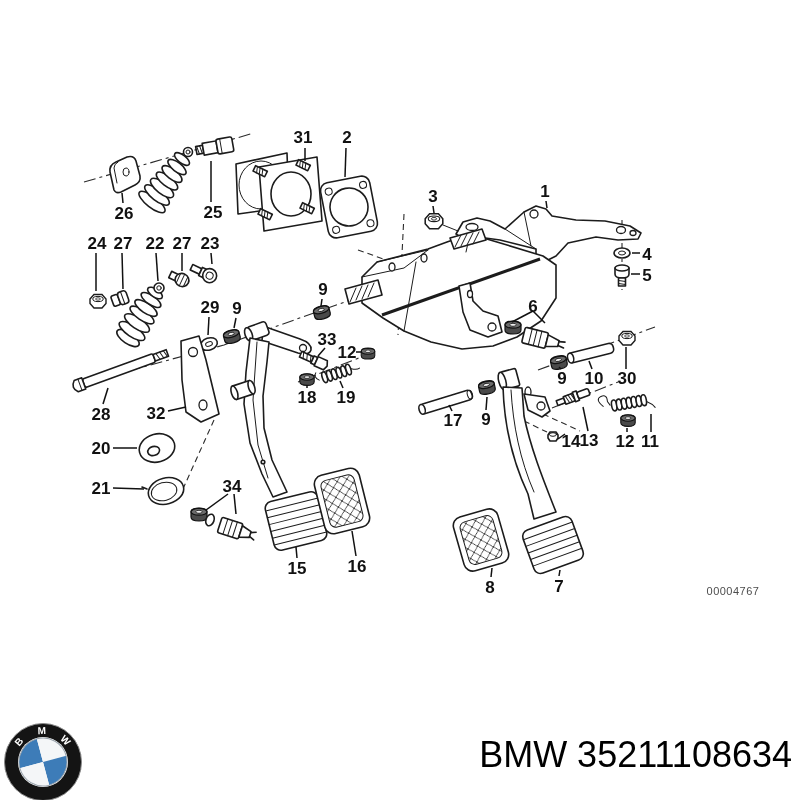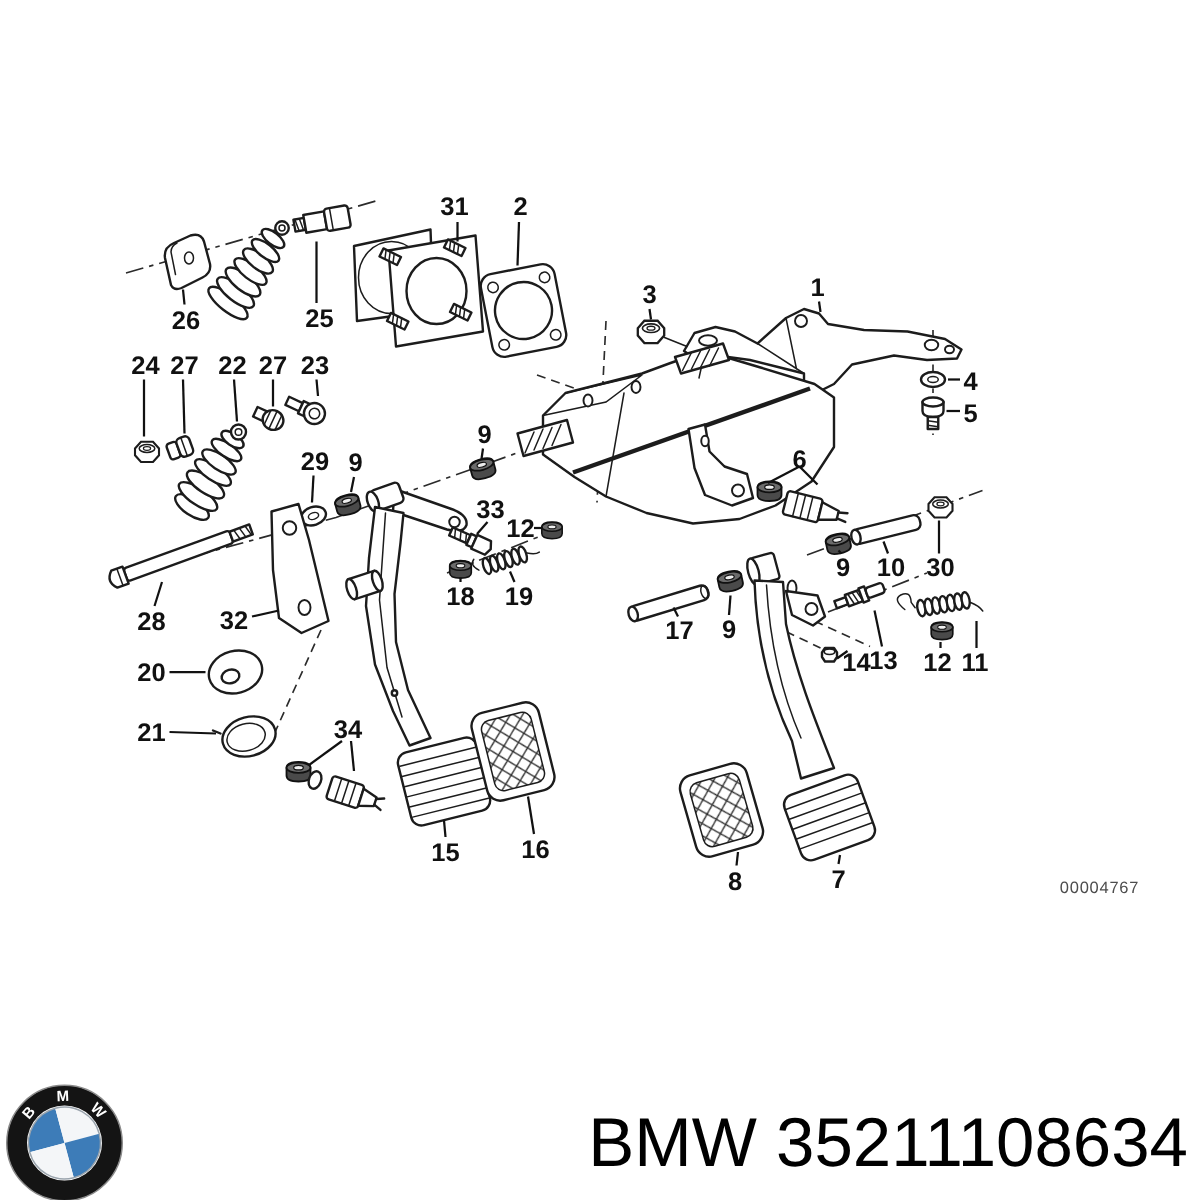--- a/index.html
+++ b/index.html
@@ -9,21 +9,21 @@
   .part{fill:#fff;stroke:#1c1c1c;stroke-width:1.6;stroke-linejoin:round;stroke-linecap:round;}
   .thin{fill:none;stroke:#1c1c1c;stroke-width:1;stroke-linecap:round;}
   .hole{fill:#fff;stroke:#1c1c1c;stroke-width:1.3;}
   .axis{fill:none;stroke:#2b2b2b;stroke-width:1.1;stroke-dasharray:12 4 3 4;}
   .dash{fill:none;stroke:#2b2b2b;stroke-width:1.1;stroke-dasharray:6 4;}
   .leader{stroke:#111;stroke-width:1.5;}
   .callout-label{font-family:"Liberation Sans",sans-serif;font-size:17px;font-weight:bold;
                  fill:#111;text-anchor:middle;}
   .watermark{font-family:"Liberation Sans",sans-serif;font-size:11px;fill:#4d4d4d;
              letter-spacing:.5px;text-anchor:middle;}
-  .brand-text{position:absolute;top:734px;right:8px;font-size:46px;color:#000;
+  .brand-text{position:absolute;top:734px;right:8px;font-size:36px;color:#000;
               white-space:nowrap;}
   .logo-wrap{position:absolute;left:2px;top:720px;width:84px;height:84px;}
   .logo-letter{font-family:"Liberation Sans",sans-serif;font-size:10px;font-weight:bold;
                fill:#fff;text-anchor:middle;}
 </style>
 </head>
 <body>
 
 <div class="canvas">
 

